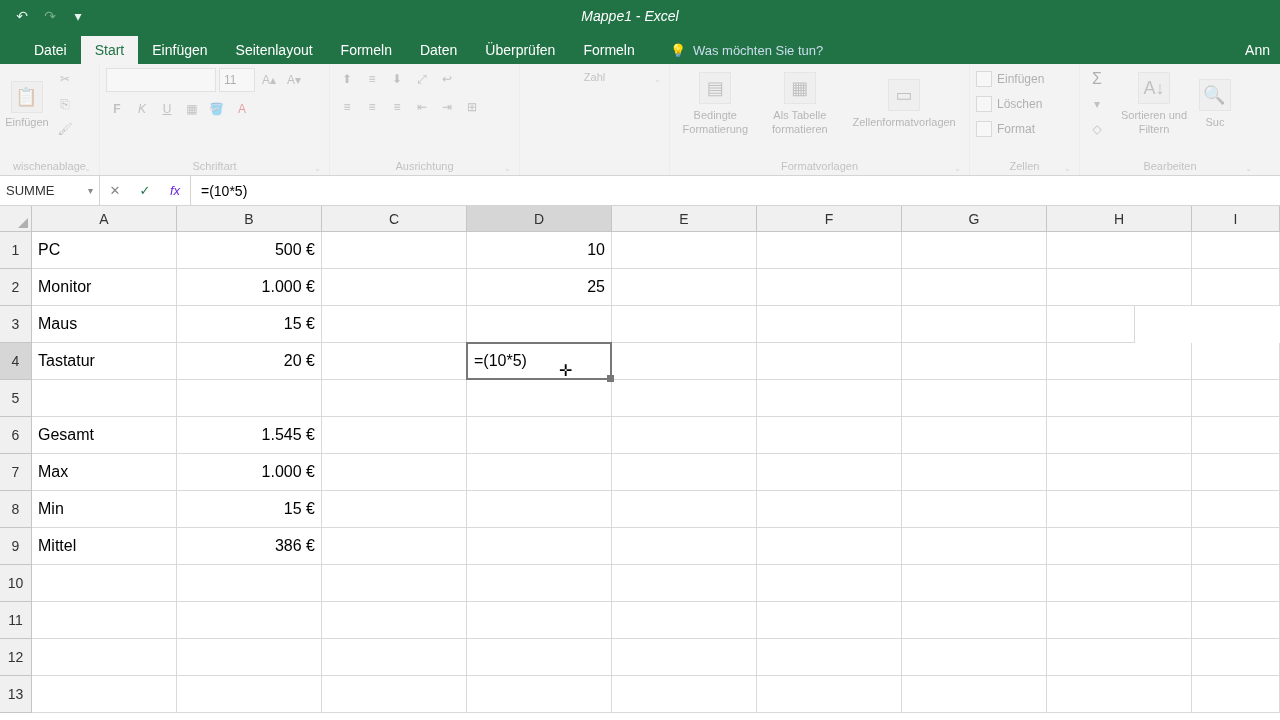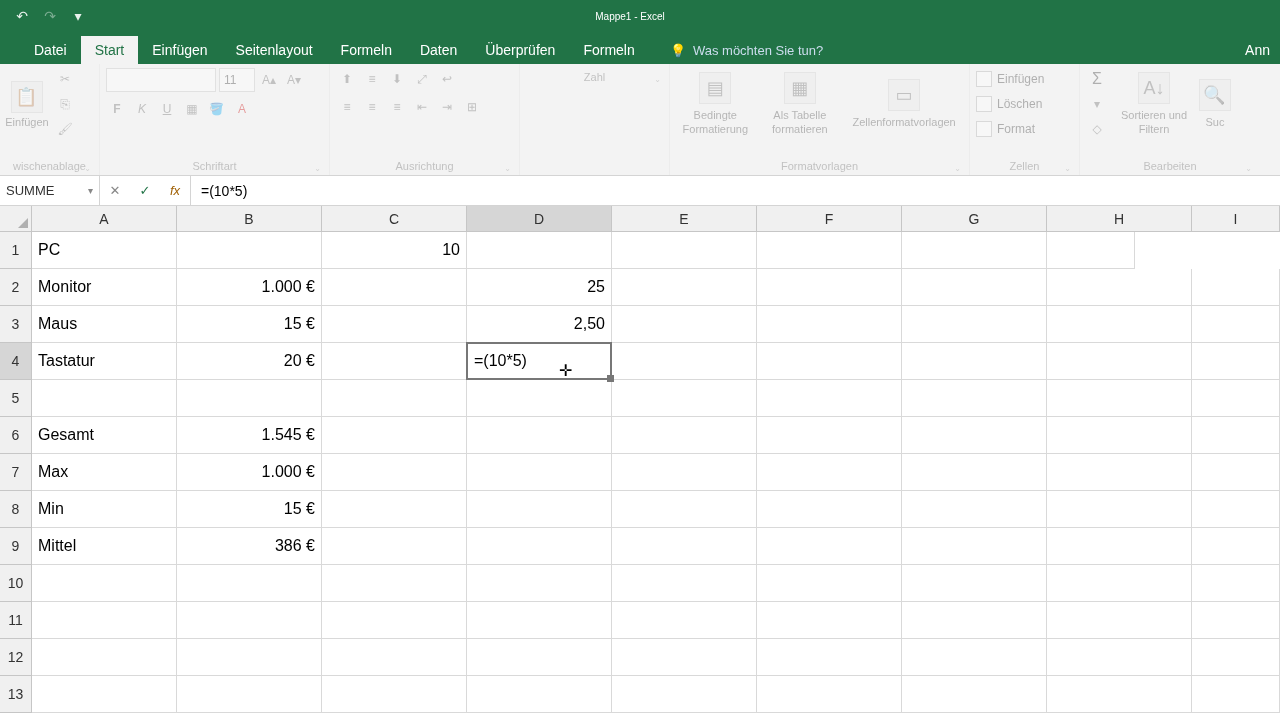--- a/index.html
+++ b/index.html
@@ -2,21 +2,21 @@
 <html><head>
 <meta charset="utf-8">
 <style>
 * { box-sizing: border-box; margin: 0; padding: 0; font-family: "Segoe UI", Tahoma, sans-serif; }
 body { background: #fff; overflow: hidden; width: 1280px; height: 720px; }
 
 
 .titlebar { height: 32px; background: #217346; display: flex; align-items: center; color: #fff; font-size: 13px; }
 .qat { display: flex; align-items: center; gap: 8px; padding: 0 12px; }
 .qat .icon { width: 20px; height: 20px; display: flex; align-items: center; justify-content: center; color: #fff; font-size: 14px; opacity: .9; }
-.title-text { flex: 1; text-align: center; font-size: 10px; }
+.title-text { flex: 1; text-align: center; font-size: 14px; font-style: italic; }
 
 
 .tabstrip { height: 32px; background: #217346; display: flex; align-items: flex-end; padding-left: 20px; }
 .tab { padding: 6px 14px; color: #fff; font-size: 14px; cursor: pointer; }
 .tab.active { background: #f3f3f3; color: #217346; }
 .tell-me { display: flex; align-items: center; gap: 6px; color: #cde; font-size: 13px; padding: 6px 12px; margin-left: 10px; }
 .spacer { flex: 1; }
 .tab-right { color: #fff; font-size: 14px; padding: 6px 10px; }
 
 
@@ -39,21 +39,21 @@
 .combo { width: 120px; height: 24px; border: 1px solid #c0c0c0; background: #fff; font-size: 12px; padding: 2px 6px; color: #555; position: relative; }
 .combo::after { content: "▾"; position: absolute; right: 4px; top: 3px; color: #888; font-size: 10px; }
 .cell-btn { display: flex; align-items: center; gap: 5px; font-size: 12px; color: #333; height: 22px; }
 .cell-btn .sq { width: 16px; height: 16px; border: 1px solid #aaa; background: #fff; }
 
 
 .fxbar { height: 30px; border-bottom: 1px solid #d4d4d4; display: flex; align-items: stretch; background: #fff; }
 .namebox { width: 100px; border-right: 1px solid #d4d4d4; display: flex; align-items: center; padding: 0 6px; font-size: 13px; color: #333; position: relative; }
 .namebox::after { content: "▾"; position: absolute; right: 6px; color: #888; font-size: 10px; }
 .fx-btns { display: flex; align-items: center; border-right: 1px solid #d4d4d4; }
-.fx-btn { width: 30px; height: 100%; display: flex; align-items: center; justify-content: center; font-size: 13px; color: #a16207; }
+.fx-btn { width: 30px; height: 100%; display: flex; align-items: center; justify-content: center; font-size: 13px; color: #6d28d9; }
 .fx-btn.cancel { color: #888; }
 .fx-btn.enter { color: #217346; }
 .fx-input { flex: 1; padding: 0 10px; display: flex; align-items: center; font-size: 14px; color: #000; }
 
 
 .grid { position: relative; }
 .corner { position: absolute; left: 0; top: 0; width: 32px; height: 26px; background: #f0f0f0; border-right: 1px solid #c6c6c6; border-bottom: 1px solid #c6c6c6; }
 .corner::after { content: ""; position: absolute; right: 3px; bottom: 3px; width: 0; height: 0; border-style: solid; border-width: 0 0 10px 10px; border-color: transparent transparent #b0b0b0 transparent; }
 .colheads { position: absolute; left: 32px; top: 0; height: 26px; display: flex; }
 .colhead { height: 26px; border-right: 1px solid #c6c6c6; border-bottom: 1px solid #c6c6c6; background: #f0f0f0; display: flex; align-items: center; justify-content: center; font-size: 14px; color: #333; }
@@ -257,20 +257,21 @@
       <div class="rowhead rh" style="height:37px">8</div>
       <div class="rowhead rh" style="height:37px">9</div>
       <div class="rowhead rh" style="height:37px">10</div>
       <div class="rowhead rh" style="height:37px">11</div>
       <div class="rowhead rh" style="height:37px">12</div>
       <div class="rowhead rh" style="height:37px">13</div>
     </div>
     <div class="cells">
       <div class="gridrow">
         <div class="cell" style="width:145px;height:37px">PC</div>
+        <div class="cell r" style="width:145px;height:37px">500 €</div>
         <div class="cell" style="width:145px;height:37px"></div>
         <div class="cell r" style="width:145px;height:37px">10</div>
         <div class="cell" style="width:145px;height:37px"></div>
         <div class="cell" style="width:145px;height:37px"></div>
         <div class="cell" style="width:145px;height:37px"></div>
         <div class="cell" style="width:145px;height:37px"></div>
         <div class="cell" style="width:88px;height:37px"></div>
       </div>
       <div class="gridrow">
         <div class="cell" style="width:145px;height:37px">Monitor</div>
@@ -280,21 +281,20 @@
         <div class="cell" style="width:145px;height:37px"></div>
         <div class="cell" style="width:145px;height:37px"></div>
         <div class="cell" style="width:145px;height:37px"></div>
         <div class="cell" style="width:145px;height:37px"></div>
         <div class="cell" style="width:88px;height:37px"></div>
       </div>
       <div class="gridrow">
         <div class="cell" style="width:145px;height:37px">Maus</div>
         <div class="cell r" style="width:145px;height:37px">15 €</div>
         <div class="cell" style="width:145px;height:37px"></div>
-        <div class="cell r" style="width:145px;height:37px">2,50</div>
         <div class="cell" style="width:145px;height:37px"></div>
         <div class="cell" style="width:145px;height:37px"></div>
         <div class="cell" style="width:145px;height:37px"></div>
         <div class="cell" style="width:145px;height:37px"></div>
         <div class="cell" style="width:88px;height:37px"></div>
       </div>
       <div class="gridrow">
         <div class="cell" style="width:145px;height:37px">Tastatur</div>
         <div class="cell r" style="width:145px;height:37px">20 €</div>
         <div class="cell" style="width:145px;height:37px"></div>

